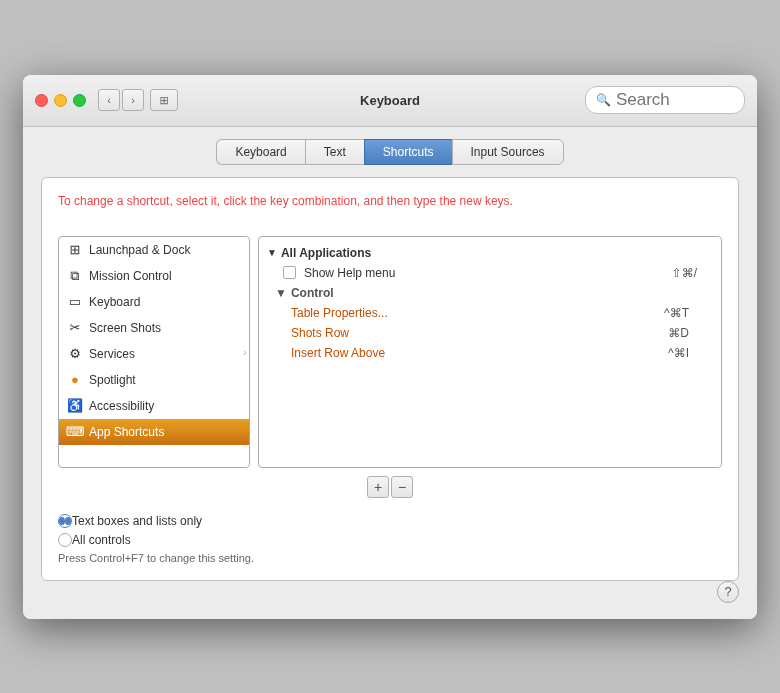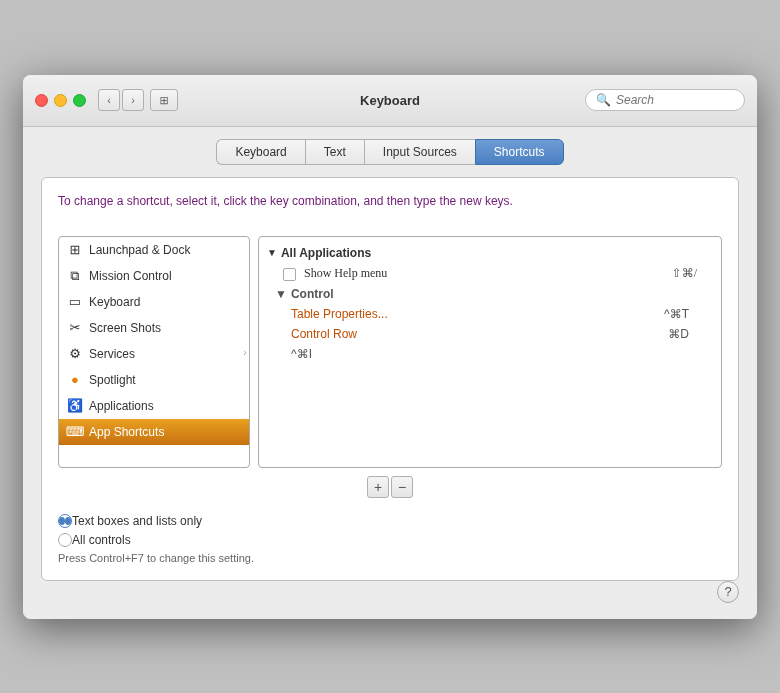--- a/index.html
+++ b/index.html
@@ -90,25 +90,24 @@
       background: white;
       border: 1px solid #c0c0c0;
       border-radius: 12px;
       padding: 3px 10px;
       width: 160px;
       gap: 5px;
     }
     .search-box input {
       border: none;
       outline: none;
-      font-size: 12px;
+      font-size: 17px;
       color: #666;
       background: transparent;
       width: 100%;
-      font-style: italic;
     }
     .search-icon-unicode { color: #999; font-size: 12px; }
     .tabs-row {
       display: flex;
       justify-content: center;
       padding: 12px 0 0 0;
       gap: 0;
     }
     .tab {
       padding: 5px 18px;
@@ -128,21 +127,21 @@
     }
     .content-panel {
       margin: 12px 18px 18px 18px;
       background: white;
       border: 1px solid #c0c0c0;
       border-radius: 6px;
       padding: 16px;
     }
     .instruction {
       font-size: 12px;
-      color: #701a75;
+      color: #ef4444;
       margin-bottom: 28px;
     }
     .panels {
       display: flex;
       gap: 8px;
     }
     .left-panel {
       width: 192px;
       min-width: 192px;
       border: 1px solid #aaa;
@@ -192,24 +191,23 @@
       font-size: 12px;
       font-weight: 600;
       padding: 3px 0;
       display: flex;
       align-items: center;
       gap: 4px;
     }
     .section-header .triangle { font-size: 10px; }
     .right-item {
       display: flex;
-      align-items: flex-end;
+      align-items: flex-start;
       padding: 3px 16px;
       color: #333;
-      font-family: Liberation Serif, serif;
     }
     .right-item .item-name { flex: 1; }
     .right-item .item-shortcut { color: #555; font-size: 12px; }
     .right-item .checkbox {
       width: 13px;
       height: 13px;
       border: 1px solid #aaa;
       border-radius: 2px;
       margin-right: 8px;
     }
@@ -351,22 +349,22 @@
       <span class="search-icon-unicode">🔍</span>
       <input type="text" placeholder="Search" style="">
     </div>
   </div>
 
   <div class="window-body">
 
     <div class="tabs-row">
       <div class="tab">Keyboard</div>
       <div class="tab">Text</div>
+      <div class="tab active">Shortcuts</div>
       <div class="tab">Input Sources</div>
-      <div class="tab active">Shortcuts</div>
     </div>
 
     <div class="content-panel">
       <div class="instruction">To change a shortcut, select it, click the key combination, and then type the new keys.</div>
 
       <div class="panels">
 
         <div class="left-panel">
           <div class="left-panel-inner">
             <ul class="left-list">
@@ -389,21 +387,21 @@
               <li>
                 <span class="list-icon">⚙</span>
                 <span>Services</span>
               </li>
               <li>
                 <span class="list-icon" style="color:#e8820a;">●</span>
                 <span>Spotlight</span>
               </li>
               <li>
                 <span class="list-icon" style="color:#4a90d9;">♿</span>
-                <span>Applications</span>
+                <span>Accessibility</span>
               </li>
               <li class="selected">
                 <span class="list-icon">⌨</span>
                 <span>App Shortcuts</span>
               </li>
             </ul>
             <div class="scroll-indicator">›</div>
           </div>
         </div>
 
@@ -421,24 +419,25 @@
 
           <div class="subsection">
             <span class="triangle">▼</span>
             <span>Control</span>
           </div>
           <div class="sub-item">
             <span class="item-name">Table Properties...</span>
             <span class="item-shortcut">^⌘T</span>
           </div>
           <div class="sub-item">
-            <span class="item-name">Control Row</span>
+            <span class="item-name">Shots Row</span>
             <span class="item-shortcut">⌘D</span>
           </div>
           <div class="sub-item">
+            <span class="item-name">Insert Row Above</span>
             <span class="item-shortcut">^⌘I</span>
           </div>
         </div>
       </div>
 
       <div class="bottom-buttons">
         <div class="icon-btn">+</div>
         <div class="icon-btn">−</div>
       </div>
 

